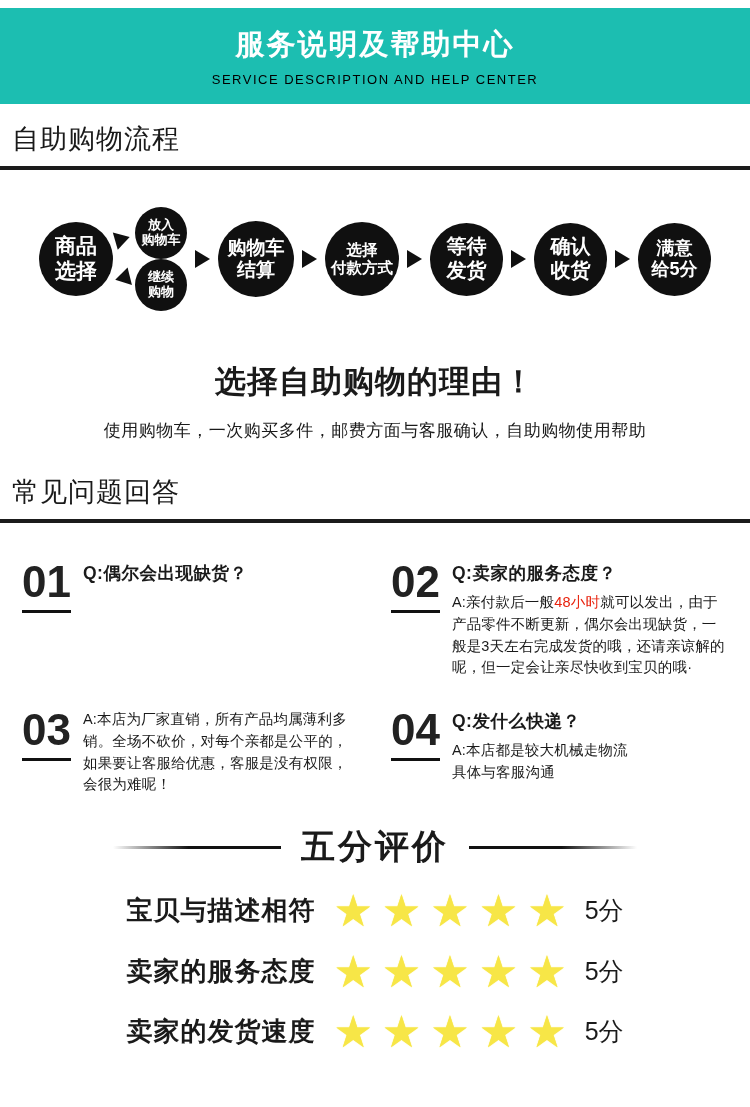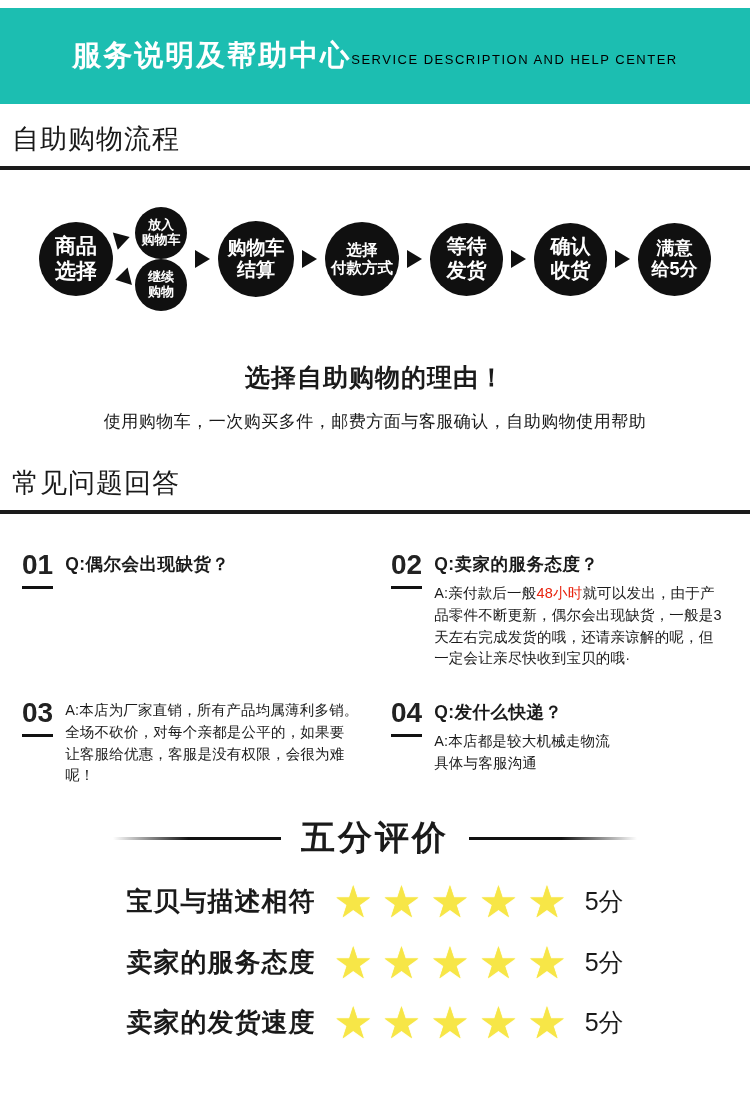--- a/index.html
+++ b/index.html
@@ -8,21 +8,21 @@
   *{box-sizing:border-box;margin:0;padding:0;}
   html,body{background:#fff;}
   body{
     width:750px;min-height:1107px;margin:0 auto;
     display:flex;flex-direction:column;
     font-family:"Liberation Sans","DejaVu Sans",sans-serif;
     color:var(--ink);
   }
   
   .top-strip{height:8px;background:#fff;}
-  .hero{height:96px;background:var(--teal);display:flex;flex-direction:row;align-items:center;justify-content:center;}
+  .hero{height:96px;background:var(--teal);display:flex;flex-direction:column;align-items:center;justify-content:center;}
   .hero-title{color:#fff;font-size:29px;font-weight:bold;letter-spacing:2px;}
   .hero-sub{color:#000000;font-size:13px;letter-spacing:1.5px;margin-top:7px;}
   
   main{flex:1;}
   .sec-head{font-size:27px;font-weight:500;margin:17px 0 0 12px;letter-spacing:1px;}
   .rule{height:4px;background:#1b1b1b;margin-top:9px;width:100%;}
   
   .flow{margin:37px auto 0;display:flex;align-items:center;justify-content:center;}
   .circle{background:#101010;color:#fff;border-radius:50%;display:flex;align-items:center;justify-content:center;
           text-align:center;white-space:pre-line;font-weight:bold;line-height:1.18;flex:0 0 auto;}
@@ -34,27 +34,27 @@
   .c-sm{width:52px;height:52px;font-size:13px;line-height:1.15;}
   .branch{display:flex;flex-direction:column;align-items:center;}
   .spacer{width:22px;height:104px;position:relative;flex:0 0 auto;}
   .arr-r{width:0;height:0;border-left:15px solid #101010;border-top:9px solid transparent;border-bottom:9px solid transparent;flex:0 0 auto;}
   .arr-l{width:0;height:0;border-right:15px solid #101010;border-top:9px solid transparent;border-bottom:9px solid transparent;}
   .spacer .arr-r{position:absolute;left:2px;top:23px;transform:rotate(-16deg);}
   .spacer .arr-l{position:absolute;left:2px;top:62px;transform:rotate(-14deg);}
   .flow .gap{width:8px;flex:0 0 auto;}
   
   .reason{text-align:center;margin-top:50px;}
-  .reason-title{font-size:25px;font-weight:bold;letter-spacing:1px;}
+  .reason-title{font-size:31px;font-weight:bold;letter-spacing:1px;}
   .reason-sub{font-size:17px;margin-top:16px;letter-spacing:0.5px;}
   
   .faq-head{margin-top:32px;}
   .qa-grid{margin:38px 22px 0;display:grid;grid-template-columns:1fr 1fr;column-gap:32px;row-gap:30px;}
   .qa{display:flex;align-items:flex-start;gap:12px;}
-  .qa-num{font-size:28px;font-weight:bold;line-height:0.95;padding-bottom:7px;border-bottom:3px solid #111;color:#222;}
+  .qa-num{font-size:44px;font-weight:bold;line-height:0.95;padding-bottom:7px;border-bottom:3px solid #111;color:#222;}
   .qa-q{font-size:17.5px;font-weight:bold;margin-bottom:7px;letter-spacing:0.5px;}
   .qa-a{font-size:14.5px;line-height:1.5;white-space:pre-line;letter-spacing:0.2px;}
   .red{color:var(--red);}
   
   .ratings{margin-top:28px;}
   .r-title-row{display:flex;align-items:center;justify-content:center;gap:20px;}
   .tline{width:168px;height:3px;}
   .tline.left{background:linear-gradient(to left,#111 55%,rgba(0,0,0,0));}
   .tline.right{background:linear-gradient(to right,#111 55%,rgba(0,0,0,0));}
   .r-title{font-size:34px;font-weight:bold;letter-spacing:3px;}

